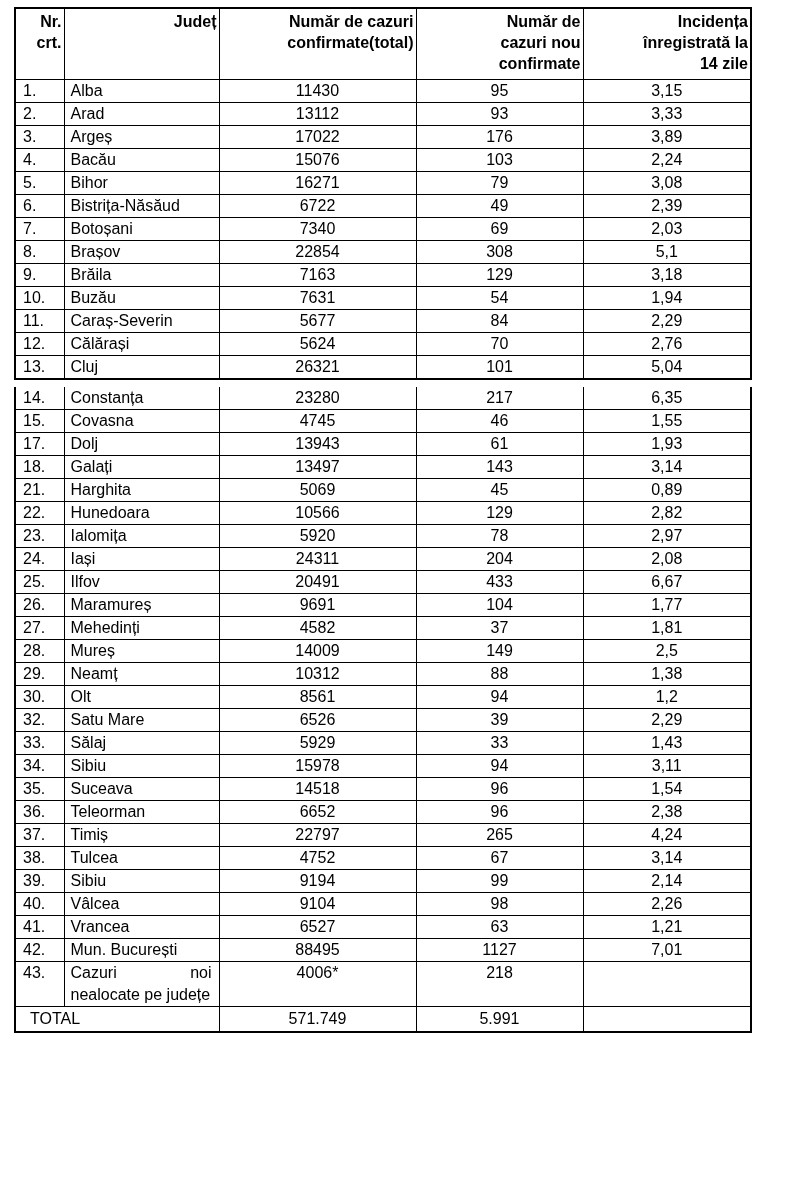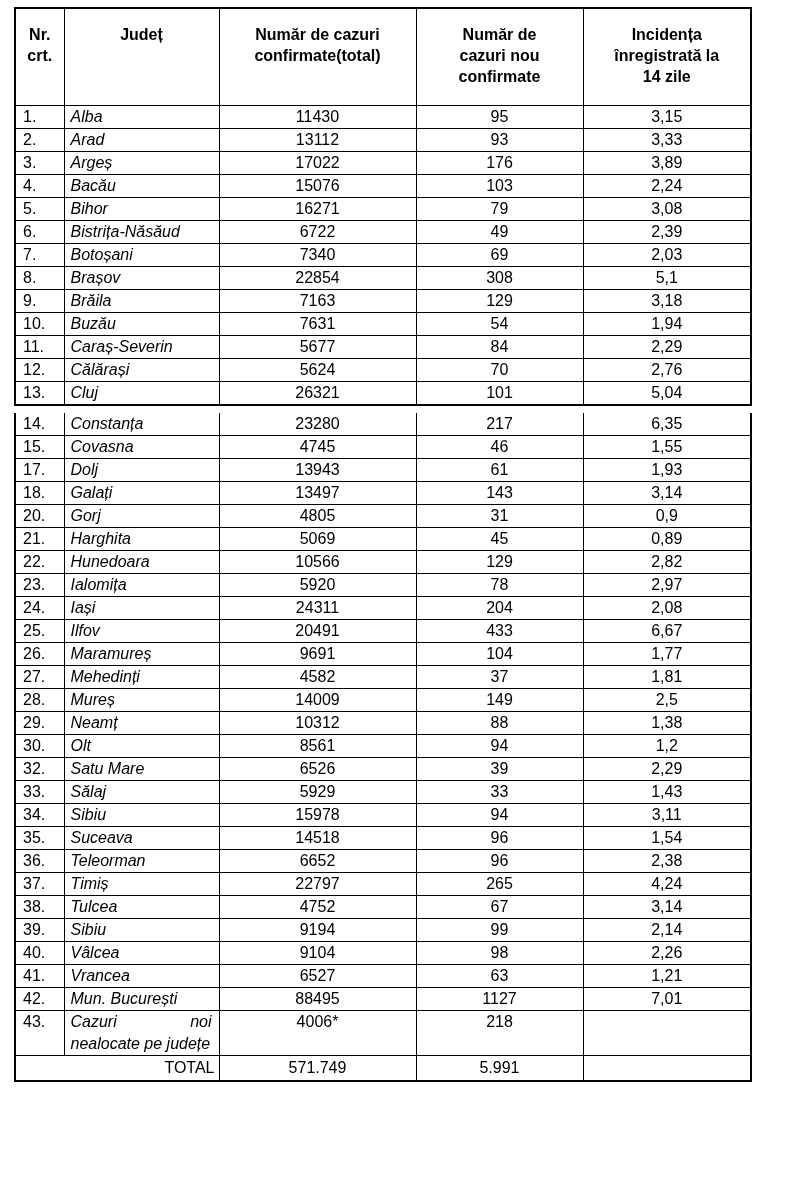--- a/index.html
+++ b/index.html
@@ -35,42 +35,42 @@
   col.c2 { width: 197px; }
   col.c3 { width: 167px; }
   col.c4 { width: 168px; }
   th, td {
     border: 1px solid #000;
     font-size: 16px;
     overflow: hidden;
   }
   th {
     font-weight: bold;
-    text-align: center;
+    text-align: right;
     vertical-align: top;
     white-space: pre-line;
     height: 66px;
     line-height: 21px;
-    padding: 15px 2px;
+    padding: 2px 2px;
   }
   td {
     height: 22px;
     line-height: 22px;
     vertical-align: top;
     padding: 0 4px;
   }
   td.c0 { text-align: left; padding-left: 7px; }
-  td.c1 { text-align: justify; padding-left: 6px; padding-right: 7px; font-style: italic; }
+  td.c1 { text-align: justify; padding-left: 6px; padding-right: 7px; }
   td.c2, td.c3, td.c4 { text-align: center; }
   tr.total-row td {
     height: 24px;
     line-height: 24px;
   }
   td.total-label {
-    text-align: right;
+    text-align: left;
     padding-left: 14px;
   }
 </style>
 </head>
 <body>
 
 <div class="page">
 
   <table class="covid part1">
     <colgroup>
@@ -221,27 +221,20 @@
           <td class="c4">1,93</td>
         </tr>
         <tr>
           <td class="c0">18.</td>
           <td class="c1">Galați</td>
           <td class="c2">13497</td>
           <td class="c3">143</td>
           <td class="c4">3,14</td>
         </tr>
         <tr>
-          <td class="c0">20.</td>
-          <td class="c1">Gorj</td>
-          <td class="c2">4805</td>
-          <td class="c3">31</td>
-          <td class="c4">0,9</td>
-        </tr>
-        <tr>
           <td class="c0">21.</td>
           <td class="c1">Harghita</td>
           <td class="c2">5069</td>
           <td class="c3">45</td>
           <td class="c4">0,89</td>
         </tr>
         <tr>
           <td class="c0">22.</td>
           <td class="c1">Hunedoara</td>
           <td class="c2">10566</td>

